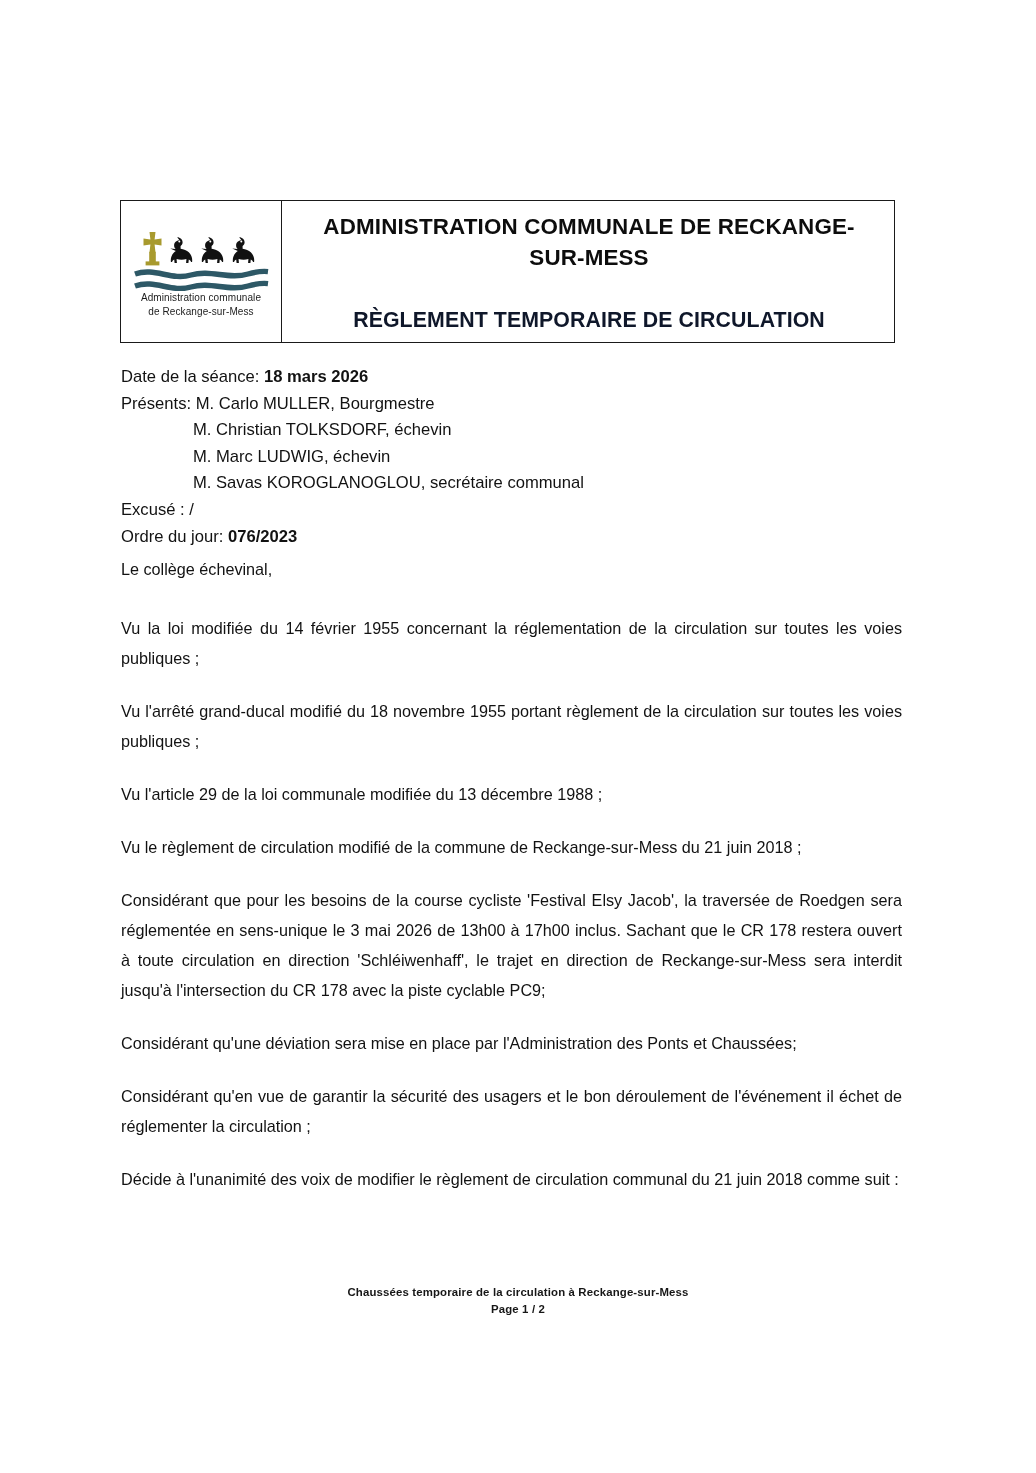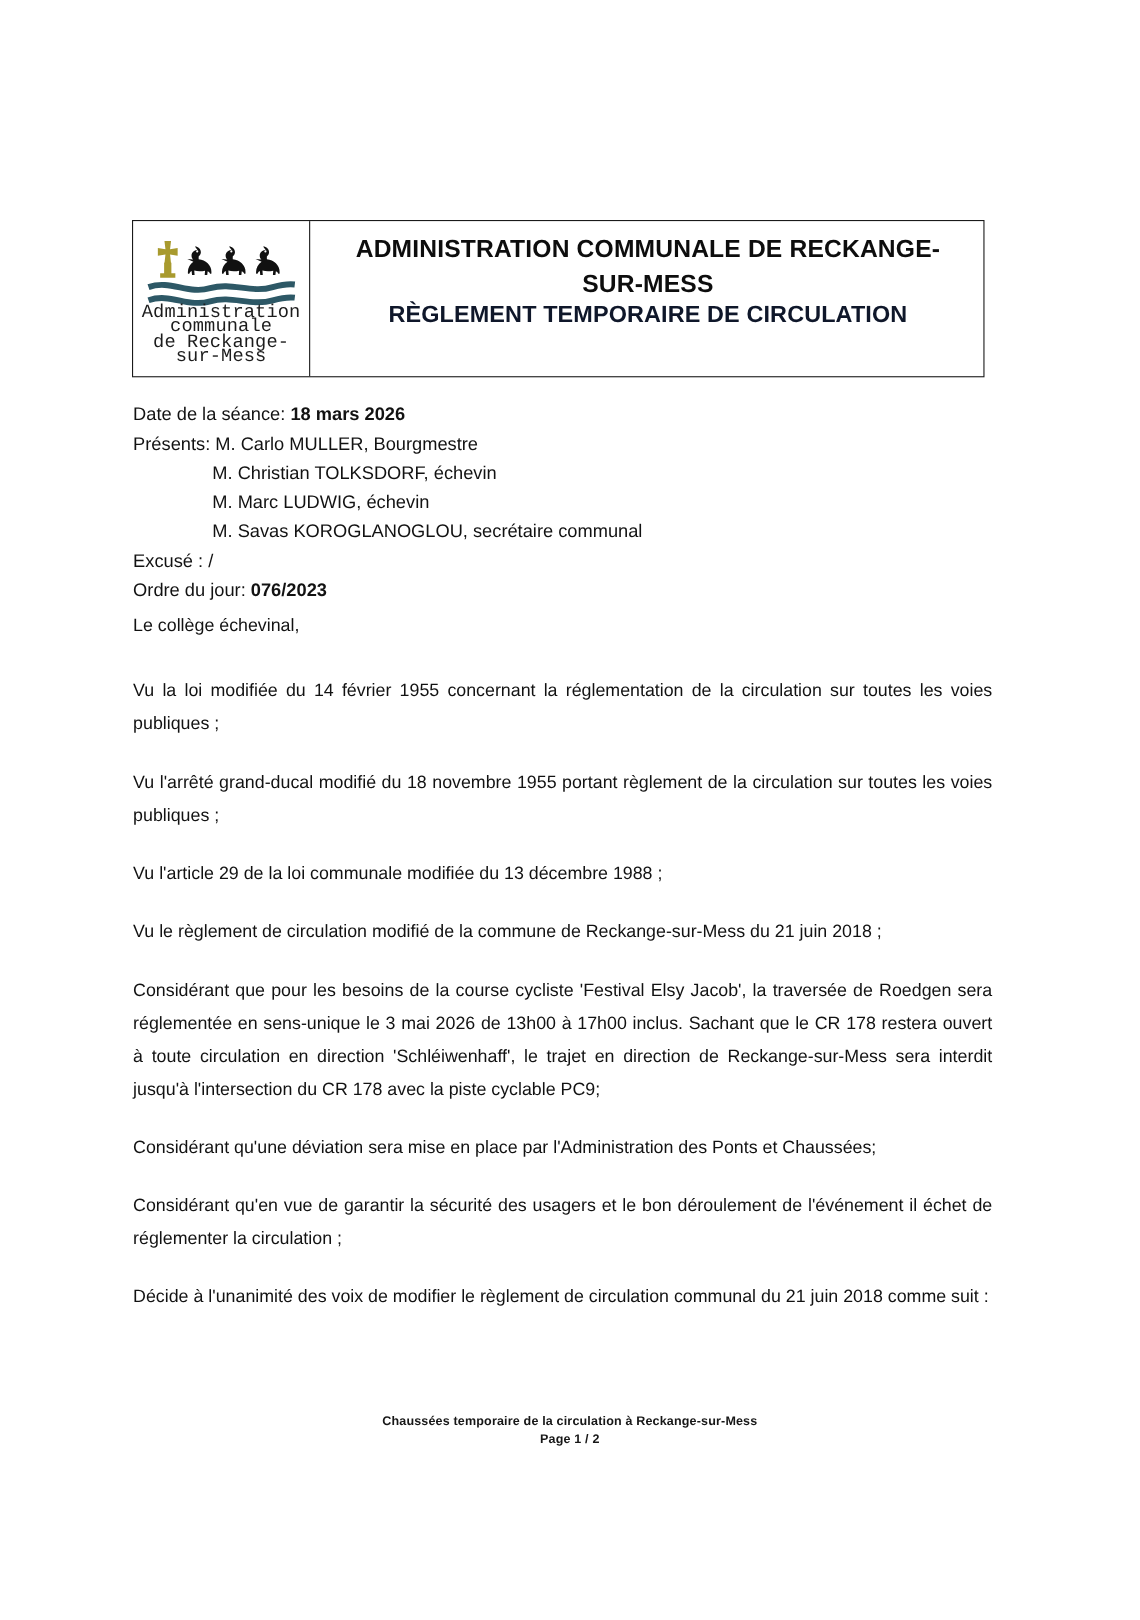--- a/index.html
+++ b/index.html
@@ -47,35 +47,35 @@
     align-items: center;
     justify-content: center;
     padding-top: 4px;
   }
   .crest {
     width: 137px;
     height: 62px;
     display: block;
   }
   .logo-caption {
-    font-family: Liberation Mono, monospace;
-    font-size: 17px;
+    font-family: Liberation Sans, sans-serif;
+    font-size: 10px;
     line-height: 13.4px;
     text-align: center;
     color: #1c1c1c;
     margin-top: 0;
     letter-spacing: 0.1px;
   }
   .title-cell {
     flex: 1;
     box-sizing: border-box;
     padding: 6px 12px 8px 14px;
     display: flex;
     flex-direction: column;
-    justify-content: flex-start;
+    justify-content: space-between;
   }
   .title-main {
     font-size: 22.4px;
     font-weight: bold;
     line-height: 31px;
     text-align: center;
     letter-spacing: 0.15px;
     color: #0d0d0d;
     margin-top: 4px;
   }

